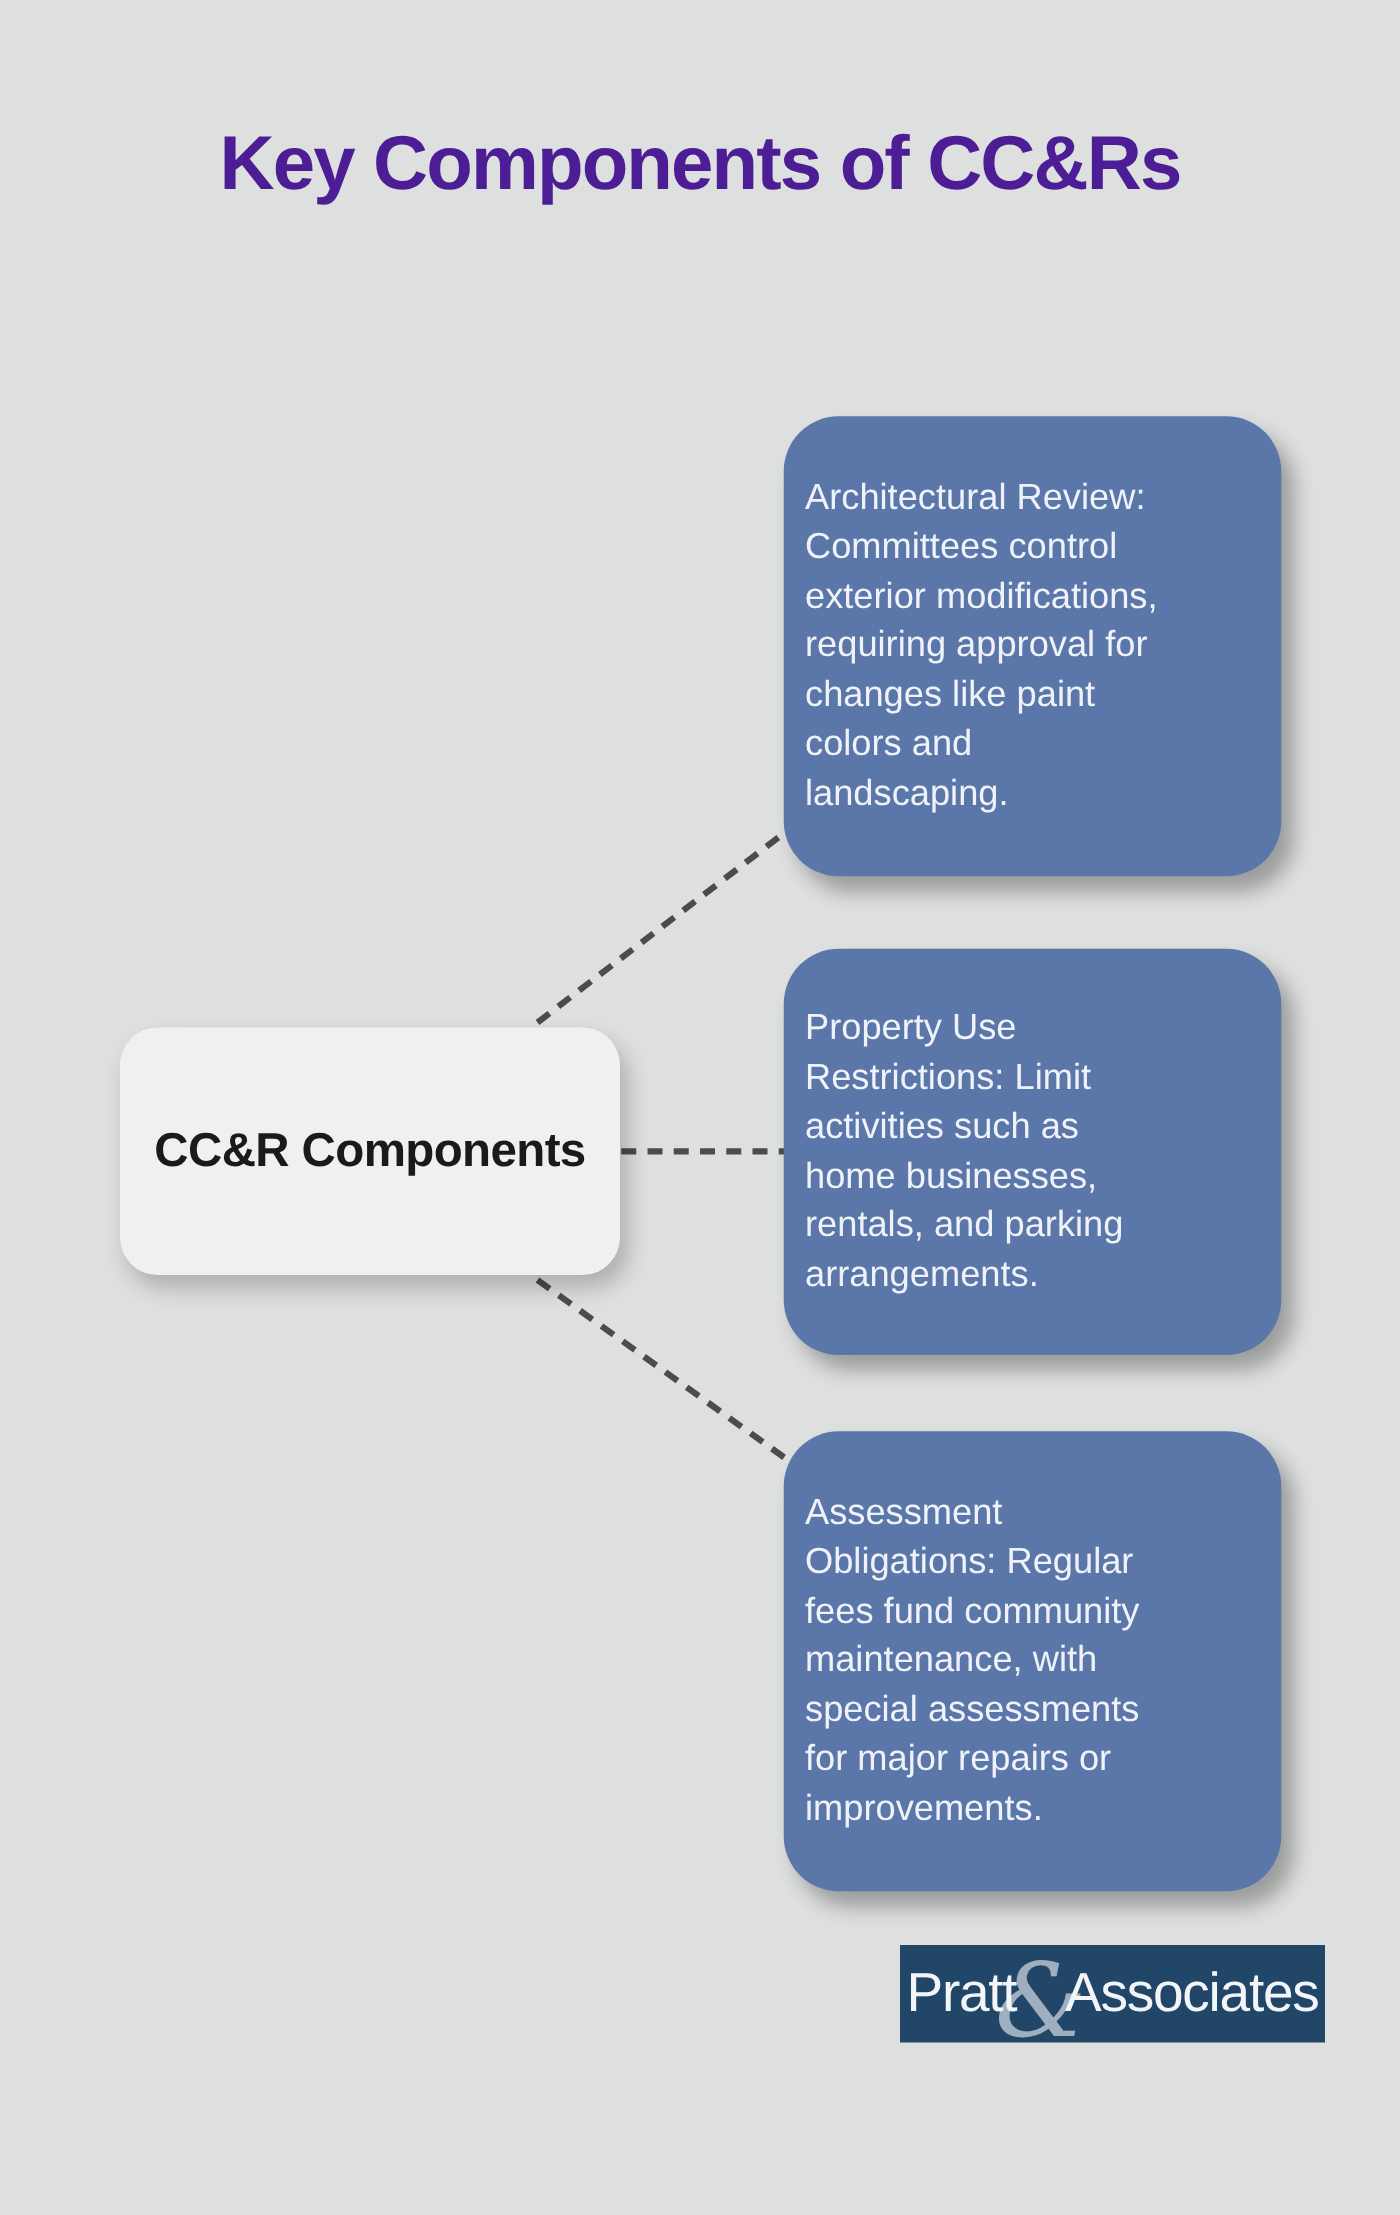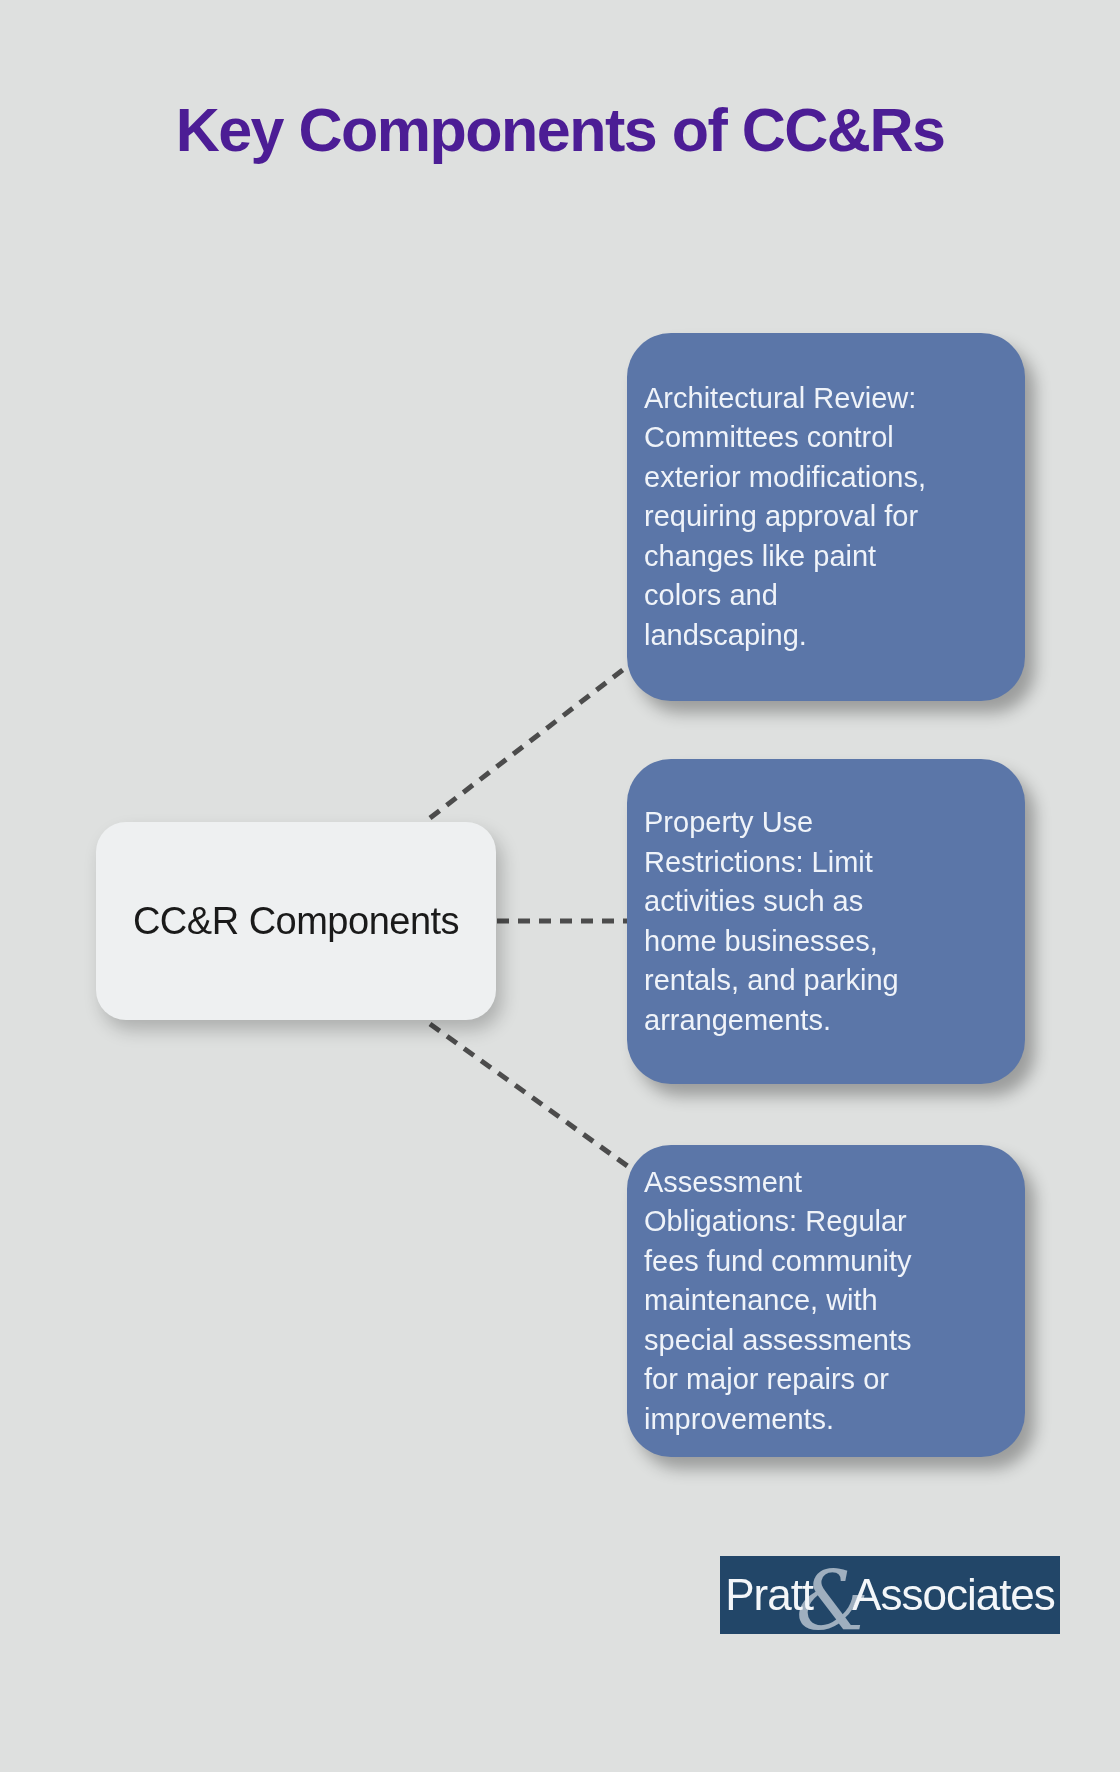--- a/index.html
+++ b/index.html
@@ -40,21 +40,21 @@
     height: 198px;
     background: var(--center_fill, #eef0f1);
     border-radius: 30px;
     box-shadow: 6px 10px 18px rgba(0,0,0,0.22);
     display: flex;
     align-items: center;
     justify-content: center;
   }
   .center-node .center-label {
     font-size: 38px;
-    font-weight: 400;
+    font-weight: 700;
     color: var(--center_text, #1a1a1a);
     letter-spacing: -0.5px;
   }
 
   .branch {
     position: absolute;
     left: 627px;
     width: 398px;
     background: var(--branch_fill, #5b76a8);
     border-radius: 44px;
@@ -65,21 +65,21 @@
   .branch .branch-text {
     margin: 0;
     padding: 0 28px 0 17px;
     font-size: 29px;
     line-height: 39.5px;
     color: var(--branch_text, #eff3f9);
     white-space: pre-line;
   }
   .branch-1 { top: 333px; height: 368px; }
   .branch-2 { top: 759px; height: 325px; }
-  .branch-3 { top: 1145px; height: 312px; }
+  .branch-3 { top: 1145px; height: 368px; }
 
   .logo {
     position: absolute;
     left: 720px;
     top: 1556px;
     width: 340px;
     height: 78px;
     background: var(--logo_background, #224668);
     display: flex;
     align-items: center;

